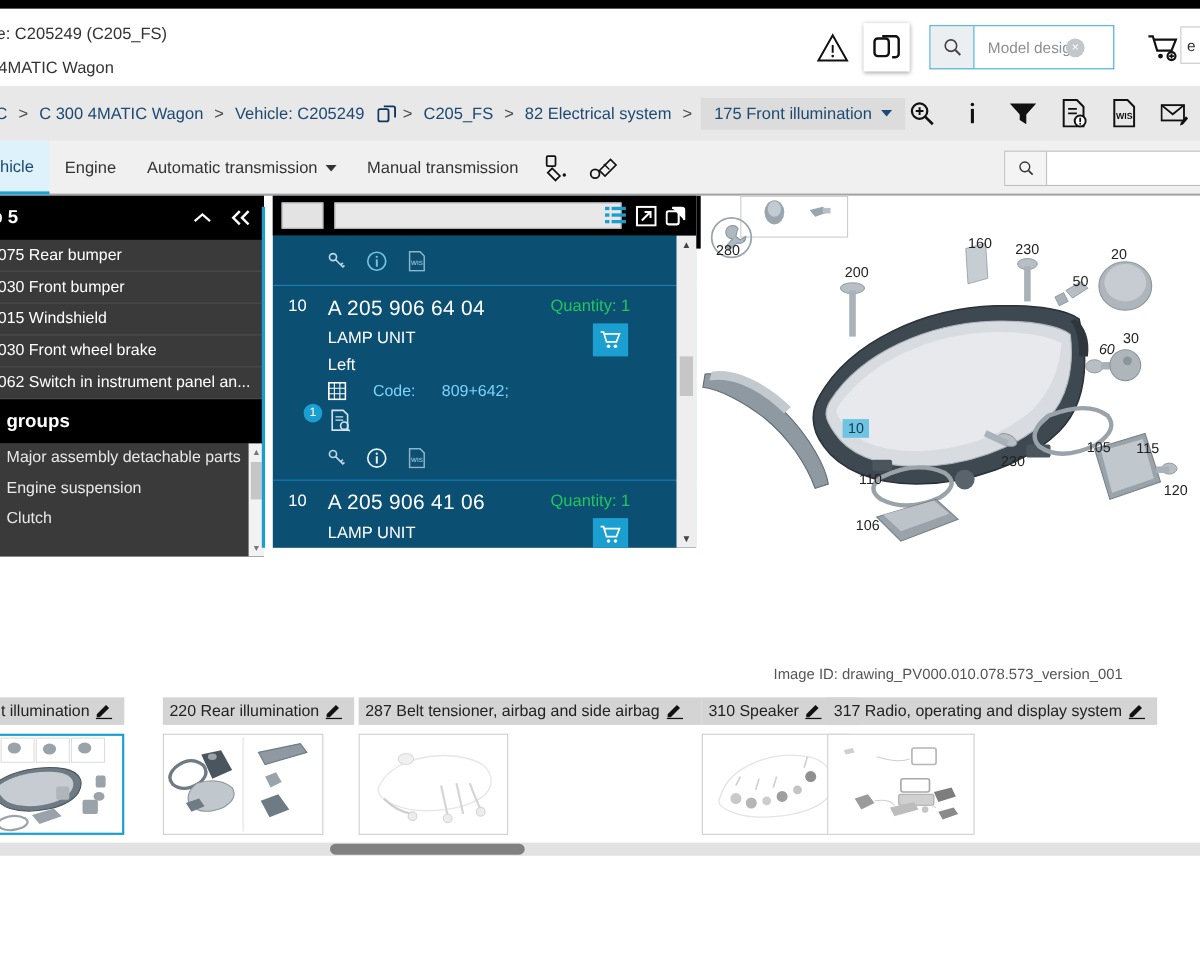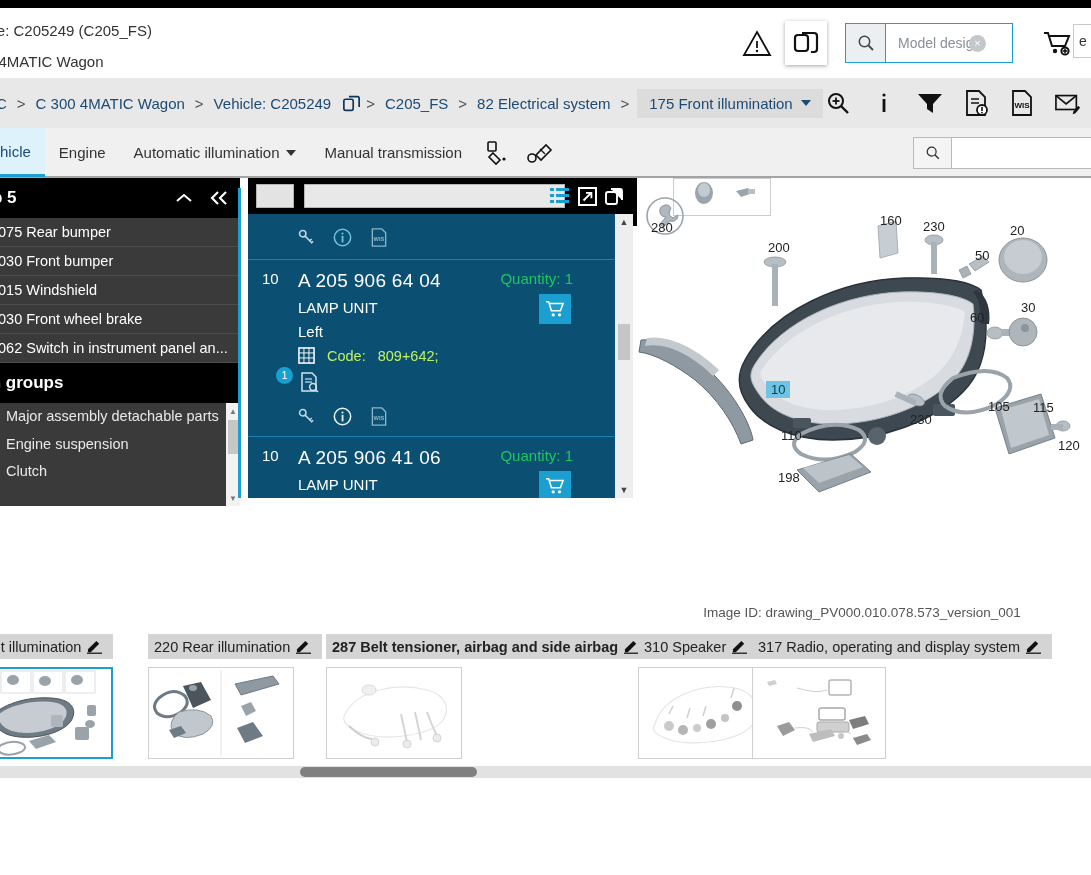--- a/index.html
+++ b/index.html
@@ -85,21 +85,21 @@
   .ph-field { flex:1; height:24px; background:#e8e8e8; border:1px solid #b5b5b5; margin-left:10px; margin-right:60px;}
   .ph-icons { position:absolute; right:8px; display:flex; gap:8px; align-items:center; }
   .parts-body { position:relative; height:284px; overflow:hidden; }
   .p-row { padding:10px 14px 10px 14px; border-bottom:1px solid #1b7fb5; position:relative; }
   .p-row.prev { padding-top:14px; padding-bottom:12px; }
   .icon-row { display:flex; gap:18px; align-items:center; padding-left:36px; }
   .p-pos { position:absolute; left:14px; top:10px; font-size:15px; color:#fff; }
   .p-num { font-size:19px; color:#fff; padding-left:36px; letter-spacing:.3px;}
   .p-name { font-size:15px; color:#fff; padding-left:36px; margin-top:7px; }
   .p-side { font-size:15px; color:#fff; padding-left:36px; margin-top:7px; }
-  .p-code { font-size:14.5px; color:#bef264; padding-left:36px; margin-top:7px; display:flex; align-items:center; gap:12px;}
+  .p-code { font-size:14.5px; color:#7dd3fc; padding-left:36px; margin-top:7px; display:flex; align-items:center; gap:24px;}
   .p-doc { padding-left:38px; margin-top:7px; position:relative; width:40px; }
   .p-badge { position:absolute; left:14px; top:-4px; width:17px; height:17px; border-radius:50%;
              background:#1b9fd0; color:#fff; font-size:11px; text-align:center; line-height:17px; }
   .p-qty { position:absolute; right:60px; top:10px; font-size:15px; color:#22c55e; white-space:nowrap;}
   .p-cart { position:absolute; right:62px; top:34px; width:32px; height:30px; background:#1b9fd0;
             display:flex; align-items:center; justify-content:center; }
   .p-scroll { position:absolute; right:0; top:0; width:18px; height:284px; background:#eee; }
   .p-scroll .arw { height:16px; display:flex; align-items:center; justify-content:center; color:#444; font-size:9px;}
   .p-scroll .arw.bot { position:absolute; bottom:0; width:18px;}
   .p-scroll .thumb { position:absolute; top:110px; left:3px; width:12px; height:36px; background:#c6c6c6;}
@@ -246,21 +246,21 @@
 
   <div class="tabsrow">
     <div class="tabs">
       <div class="tab active">
         <span>hicle</span>
       </div>
       <div class="tab">
         <span>Engine</span>
       </div>
       <div class="tab">
-        <span>Automatic illumination</span>
+        <span>Automatic transmission</span>
         <span class="caret"></span>
       </div>
       <div class="tab">
         <span>Manual transmission</span>
       </div>
       <div class="tabicon">
         <svg width="26" height="26" viewBox="0 0 26 26">
             <rect x="4" y="2" width="8" height="9" rx="1" fill="none" stroke="#111" stroke-width="1.6"></rect>
             <path d="M9 13 l7 7 l-4 4 l-7 -7 z" fill="none" stroke="#111" stroke-width="1.6"></path>
             <circle cx="20" cy="19" r="1.6" fill="#111"></circle>
@@ -551,27 +551,27 @@
       <rect x="262" y="222" width="22" height="6" fill="#aab2b9" transform="rotate(25 283 222)"></rect>
     </svg>
 
     <div class="callout" style="left:18px;  top:42px;">280</div>
     <div class="callout" style="left:135px; top:62px;">200</div>
     <div class="callout" style="left:247px; top:35px;">160</div>
     <div class="callout" style="left:290px; top:41px;">230</div>
     <div class="callout" style="left:377px; top:45px;">20</div>
     <div class="callout" style="left:342px; top:70px;">50</div>
     <div class="callout" style="left:388px; top:122px;">30</div>
-    <div class="callout" style="left:337px; top:132px;">60</div>
+    <div class="callout" style="left:366px; top:132px;font-style:italic;">60</div>
     <div class="callout hl" style="left:133px; top:203px;">10</div>
     <div class="callout" style="left:355px; top:193px;margin-top:28px;">105</div>
     <div class="callout" style="left:400px; top:222px;">115</div>
     <div class="callout" style="left:425px; top:260px;">120</div>
     <div class="callout" style="left:148px; top:250px;">110</div>
-    <div class="callout" style="left:145px; top:292px;">198</div>
+    <div class="callout" style="left:145px; top:292px;">106</div>
     <div class="callout" style="left:277px; top:234px;">230</div>
 
     <div class="imgid">Image ID: drawing_PV000.010.078.573_version_001</div>
   </div>
 
   <div class="thumbs">
 
     <div class="th" style="left:-35px; width:148px;">
       <div class="th-label">
         <span>Front illumination</span>
@@ -623,21 +623,21 @@
           <path d="M30 44 q20 -6 32 4 q6 10 -8 18 q-20 8 -30 -2 q-6 -10 6 -20 z" fill="#c0c7cd" stroke="#8c959c"></path>
           <path d="M20 62 l12 -4 l5 7 l-12 5 z" fill="#6e7a84"></path>
           <ellipse cx="44" cy="20" rx="4" ry="3" fill="#9aa3aa"></ellipse>
           <path d="M86 16 l38 -8 l6 8 l-38 11 z" fill="#8f99a2" stroke="#6e7a84"></path>
           <path d="M92 38 l10 -4 l5 9 l-10 5 z" fill="#9aa3aa"></path>
           <path d="M88 60 l16 -6 l10 14 l-18 7 z" fill="#6e7a84"></path>
         </svg>
       </div>
     </div>
 
-    <div class="th" style="left:326px; width:312px;font-weight:bold;">
+    <div class="th" style="left:326px; width:312px;">
       <div class="th-label">
         <span>287 Belt tensioner, airbag and side airbag</span>
         <span>
           <svg width="15" height="15" viewBox="0 0 16 16">
               <path d="M1 11 L10 2 l3 3 l-9 9 H1 Z" fill="#111"></path>
               <rect x="0" y="14.5" width="16" height="1.3" fill="#111"></rect>
             </svg>
         </span>
       </div>
       <div class="th-img" style="width:136px; height:92px;">

